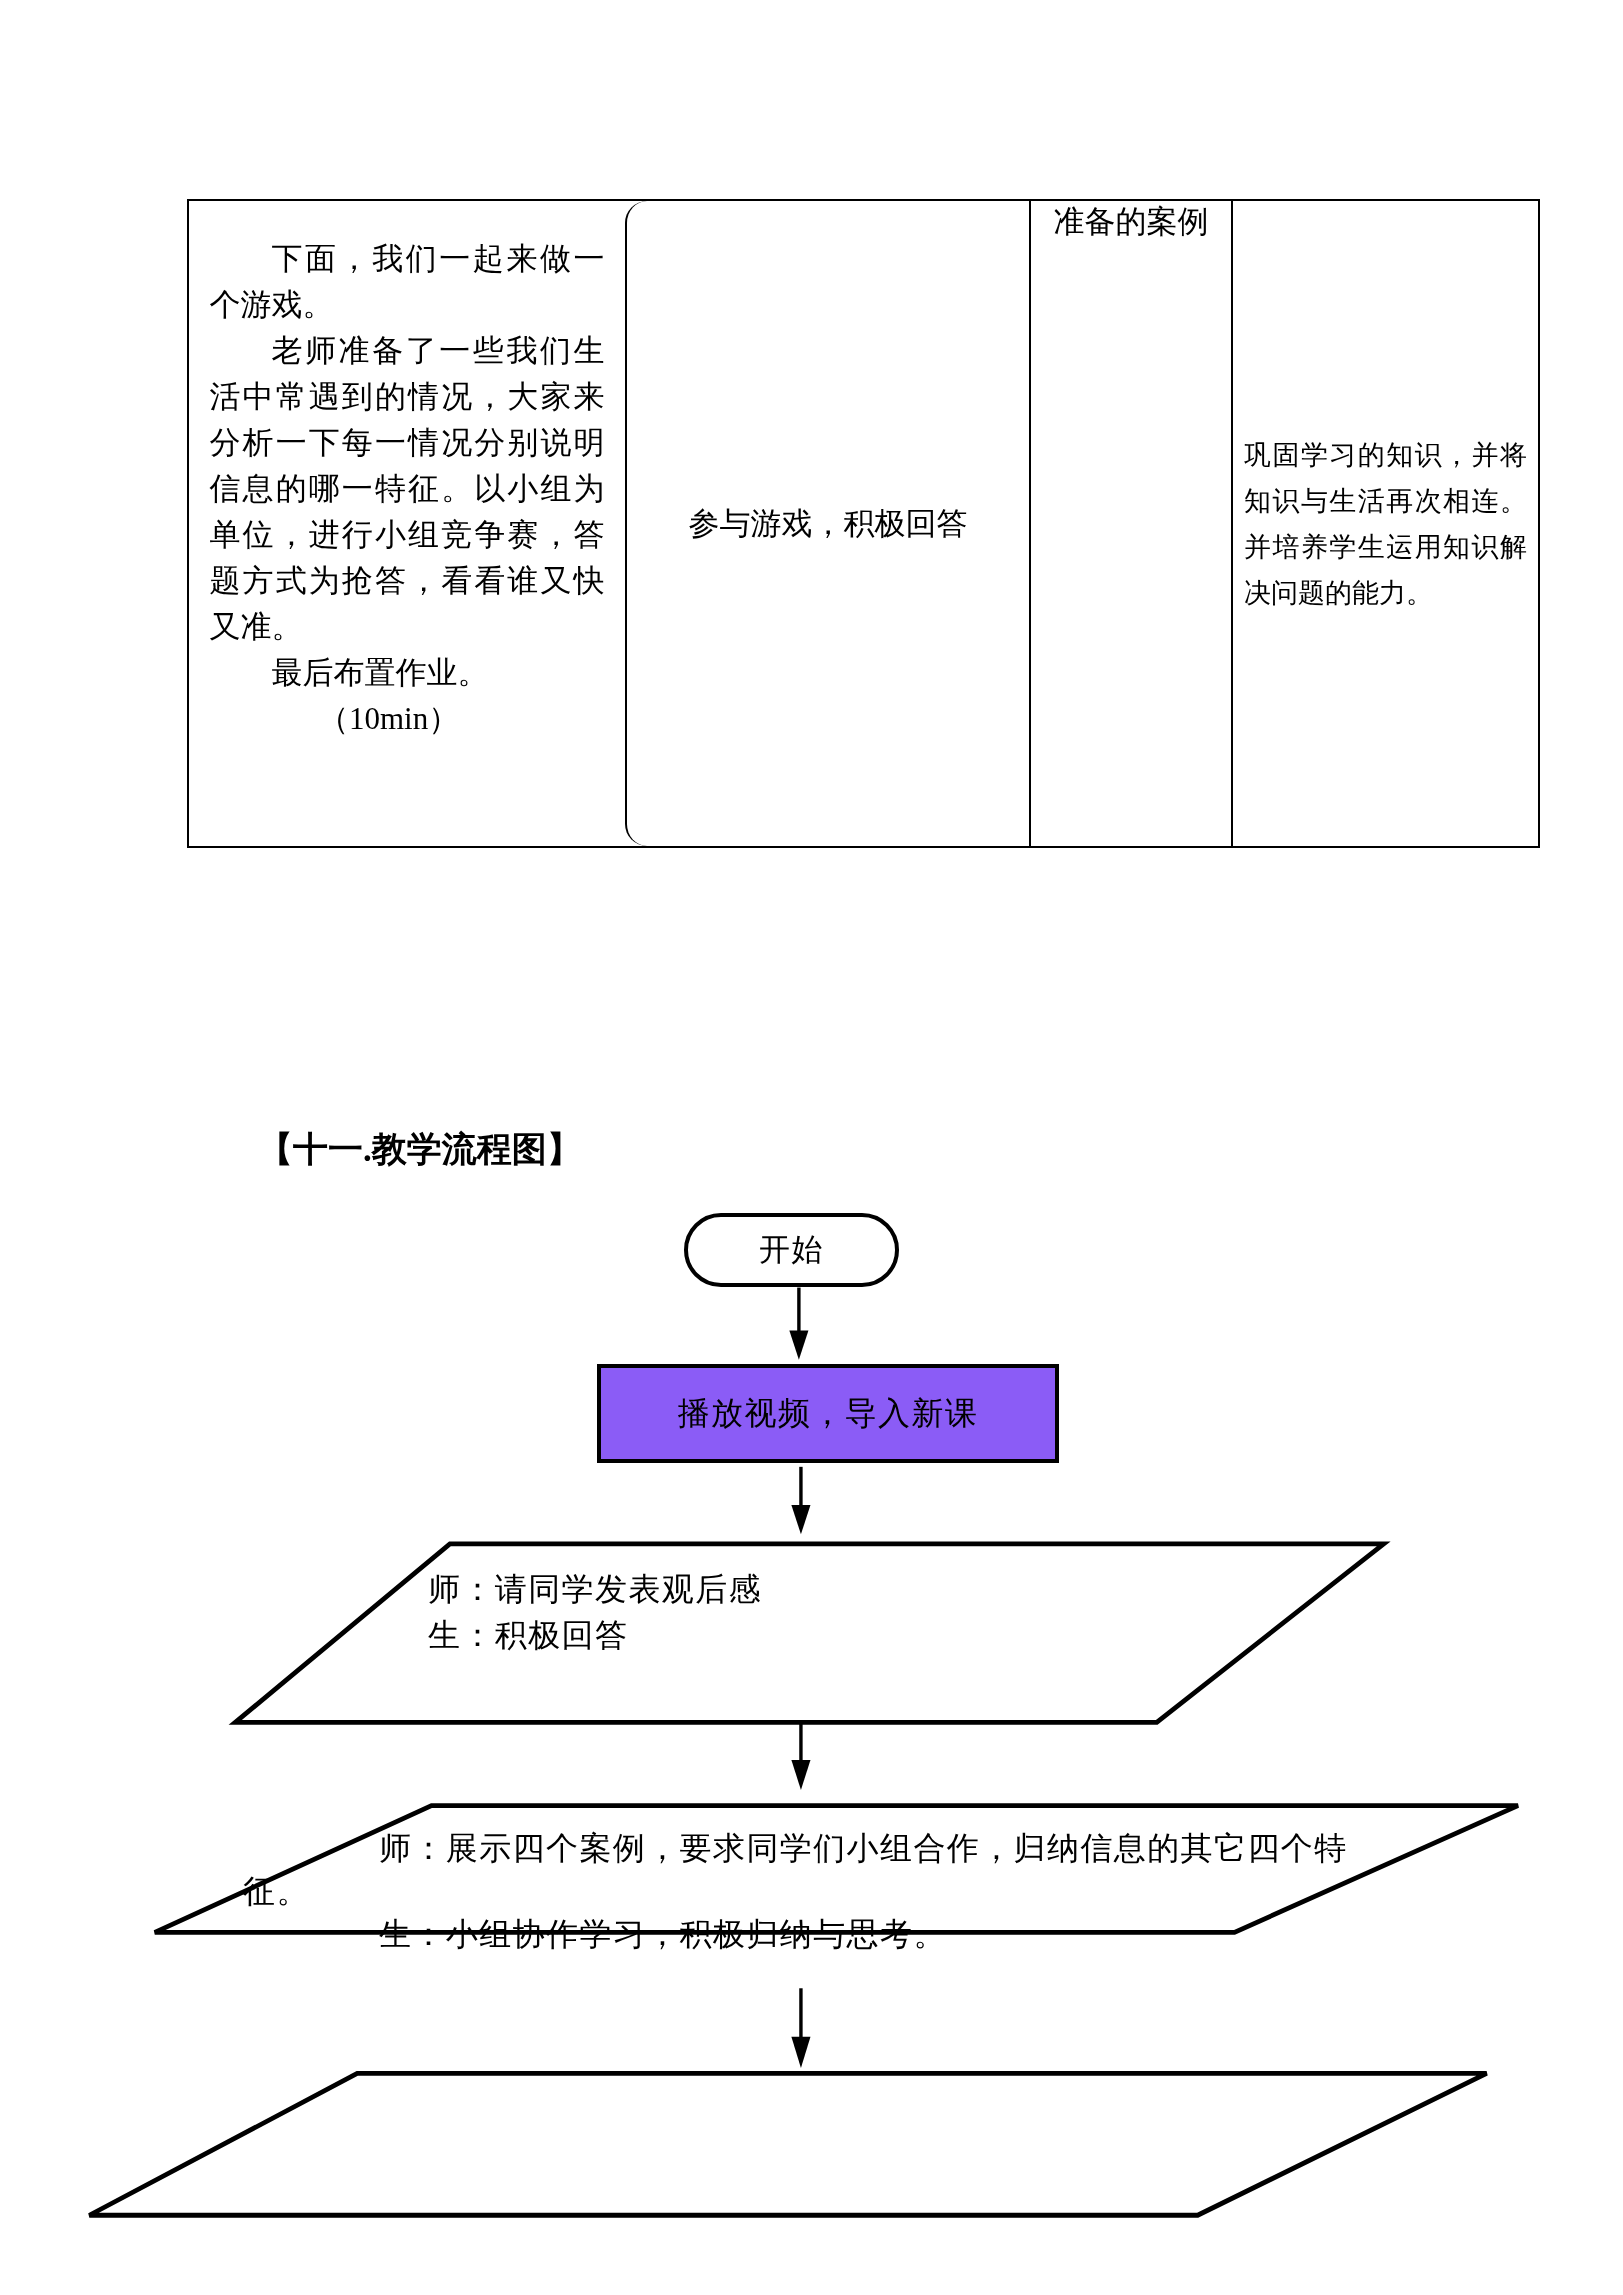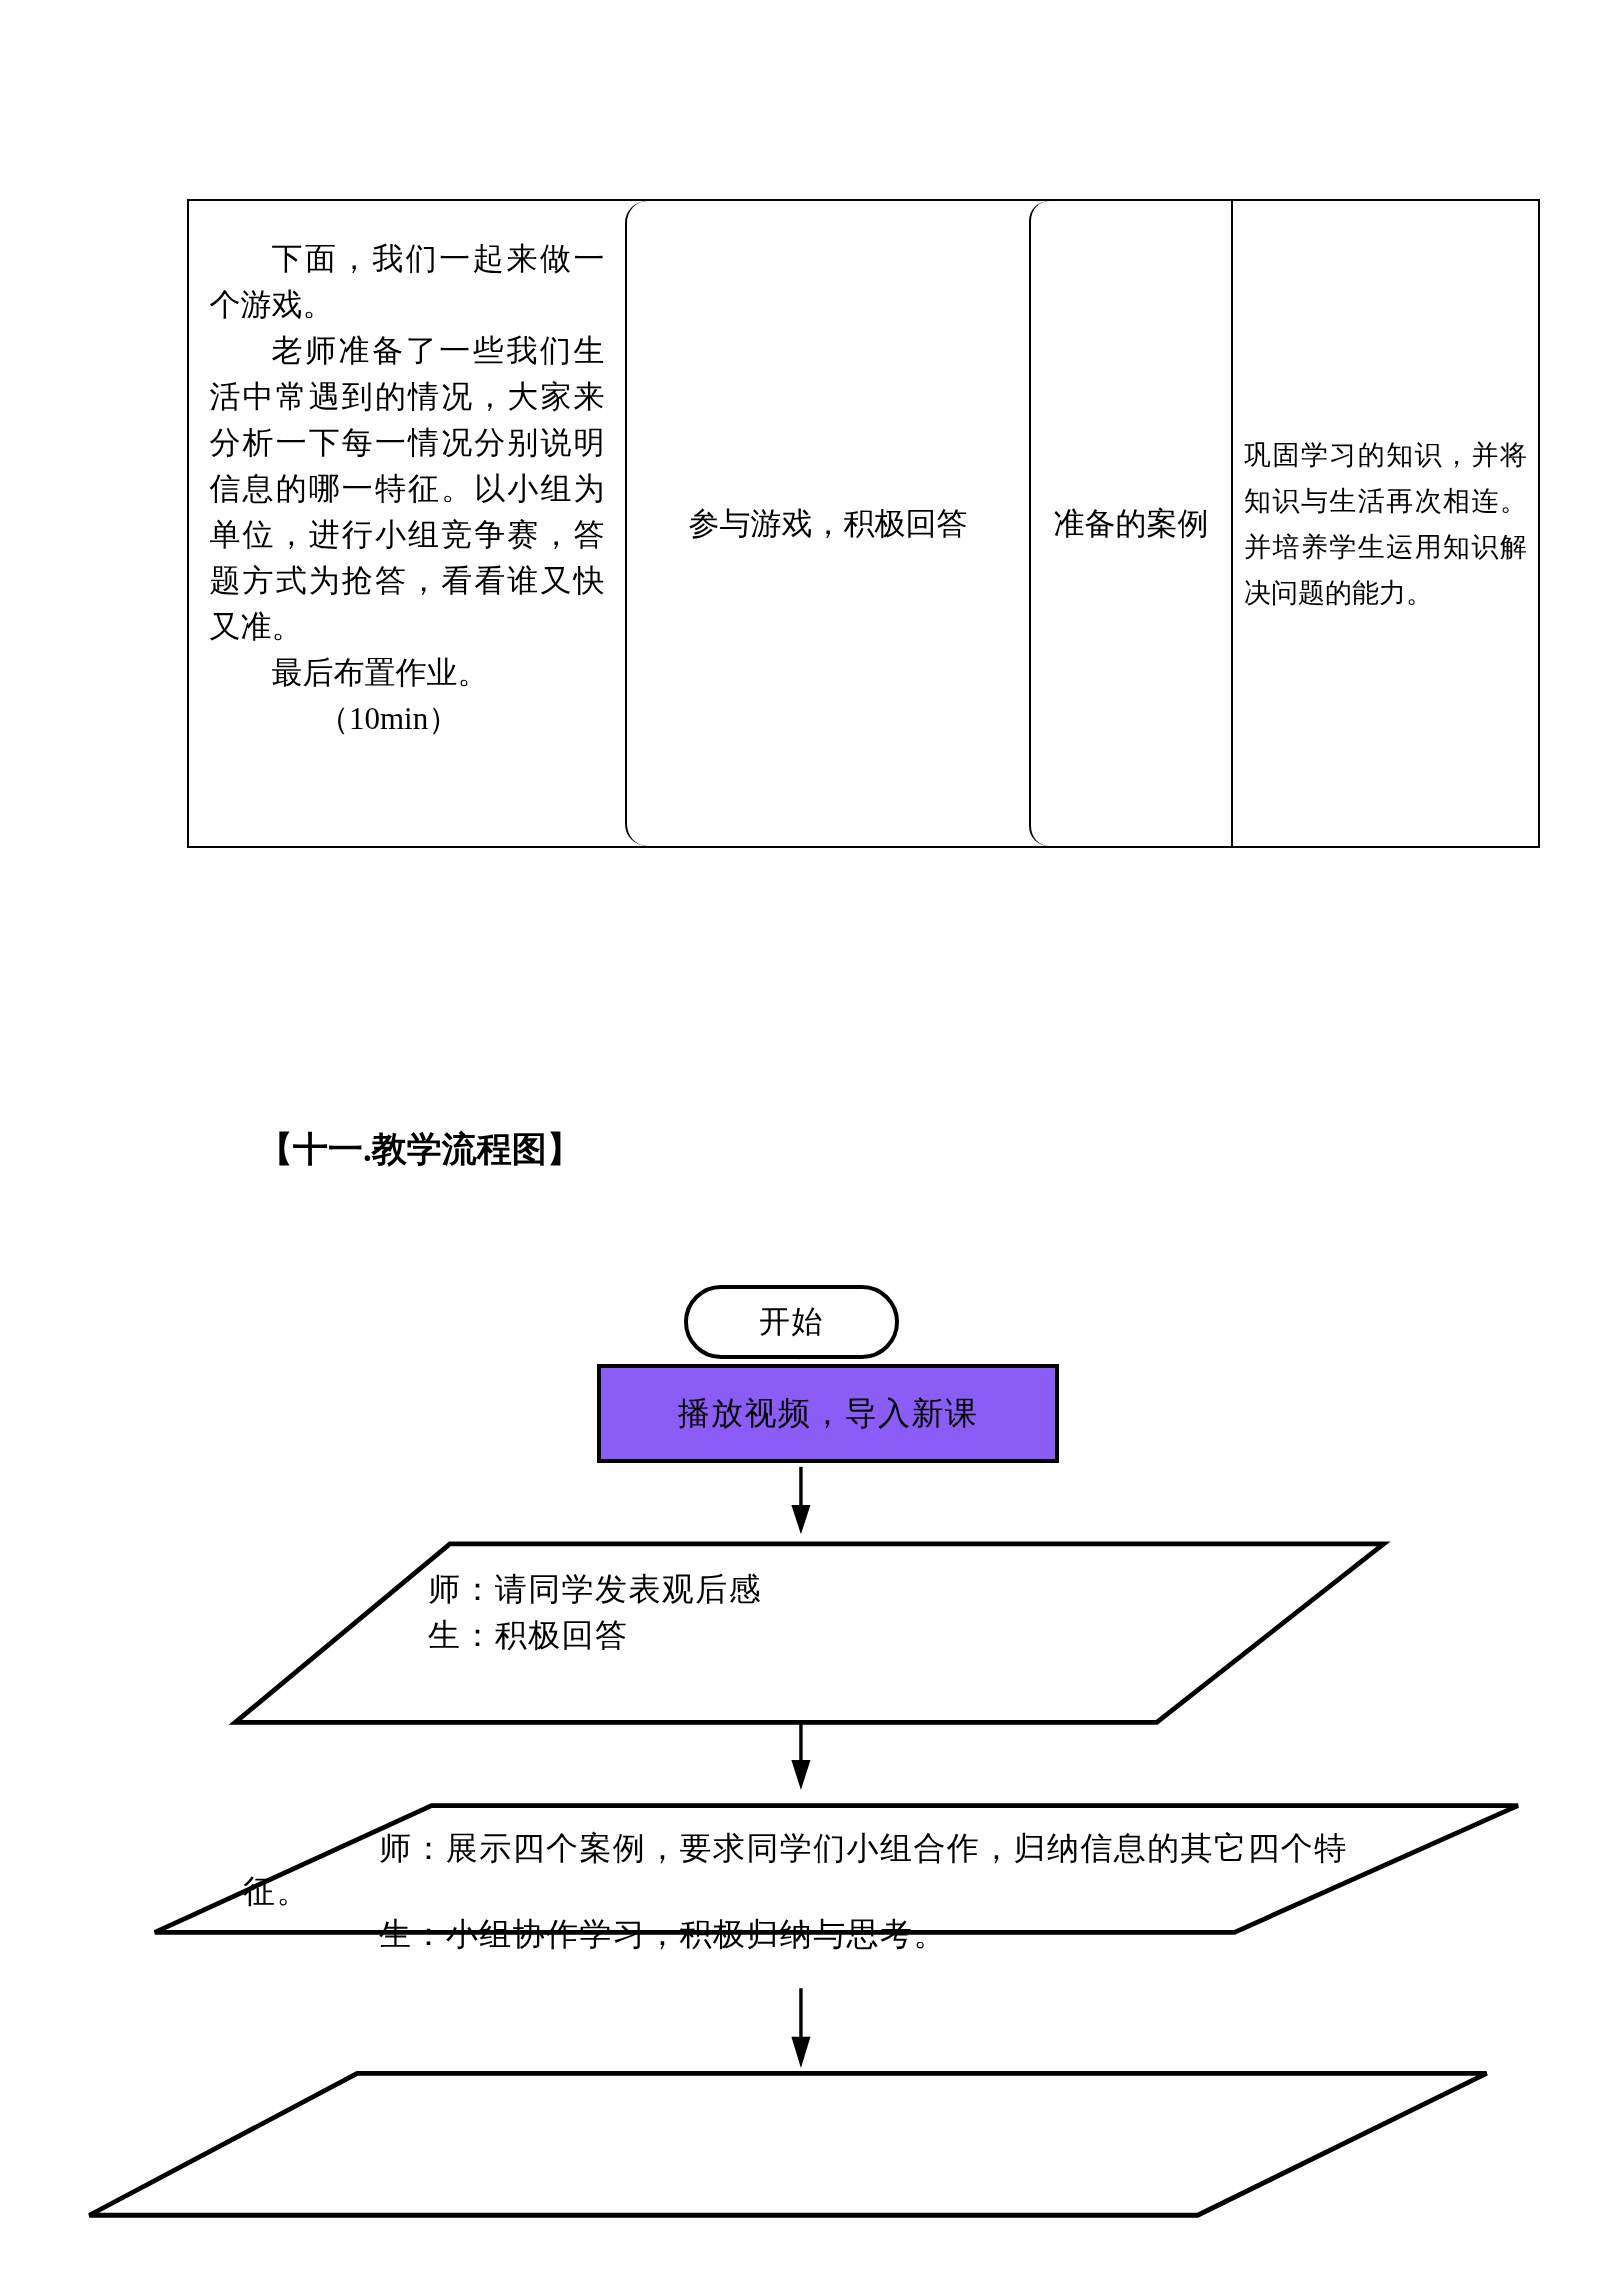--- a/index.html
+++ b/index.html
@@ -42,23 +42,22 @@
   .cell-teacher p { margin: 0; text-indent: 2em; }
   .cell-teacher p.p-time { text-indent: 3.5em; }
   .cell-student {
     width: 404px;
     display: flex; align-items: center; justify-content: center;
     font-size: 31px;
     border-radius: 22px;
   }
   .cell-media {
     width: 202px;
-    display: flex; align-items: center; justify-content: center;
+    display: flex; justify-content: center;
     font-size: 31px;
-    border-radius: 20px;
   }
   .cell-intent {
     width: 307px;
     display: flex; align-items: center;
     padding: 0 11px;
     font-size: 27px;
     line-height: 46px;
     text-align: justify;
     text-justify: inter-ideograph;
   }
@@ -70,21 +69,21 @@
     left: 258px;
     top: 1126px;
     font-size: 35px;
     font-weight: bold;
     white-space: nowrap;
   }
 
   
   .terminator {
     position: absolute;
-    left: 684px; top: 1285px;
+    left: 684px; top: 1213px;
     width: 215px; height: 74px;
     border: 4.8px solid #000;
     border-radius: 37px;
     box-sizing: border-box;
     display: flex; align-items: center; justify-content: center;
     font-size: 31px;
     letter-spacing: 1.4px;
     background: #fff;
   }
   .process {

